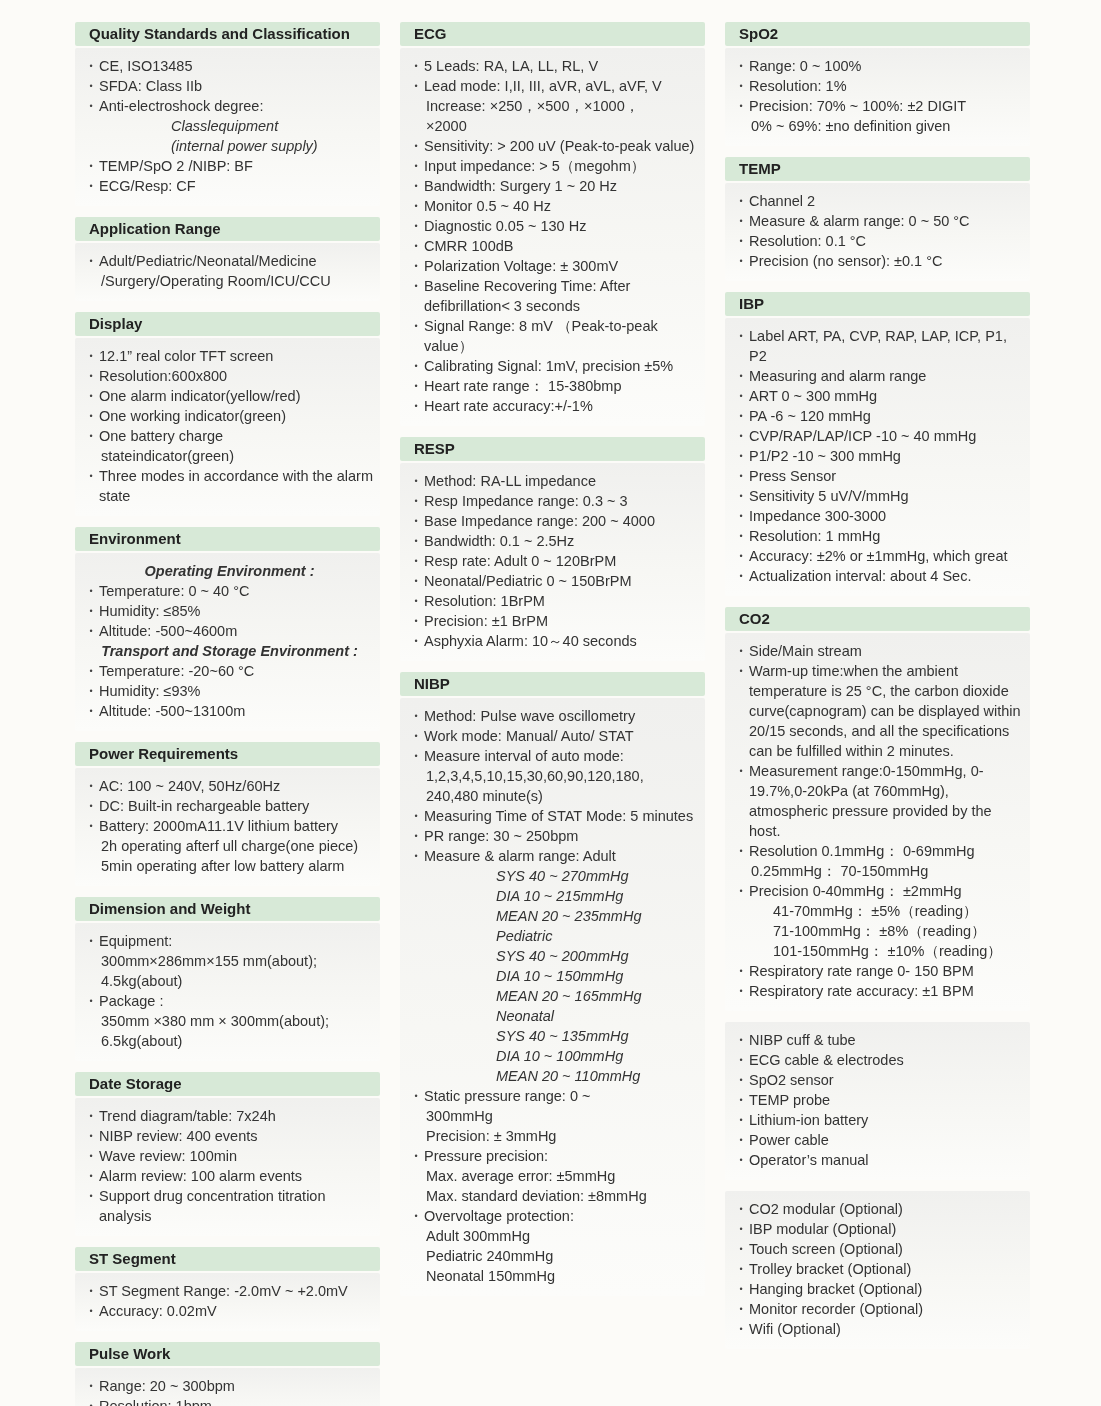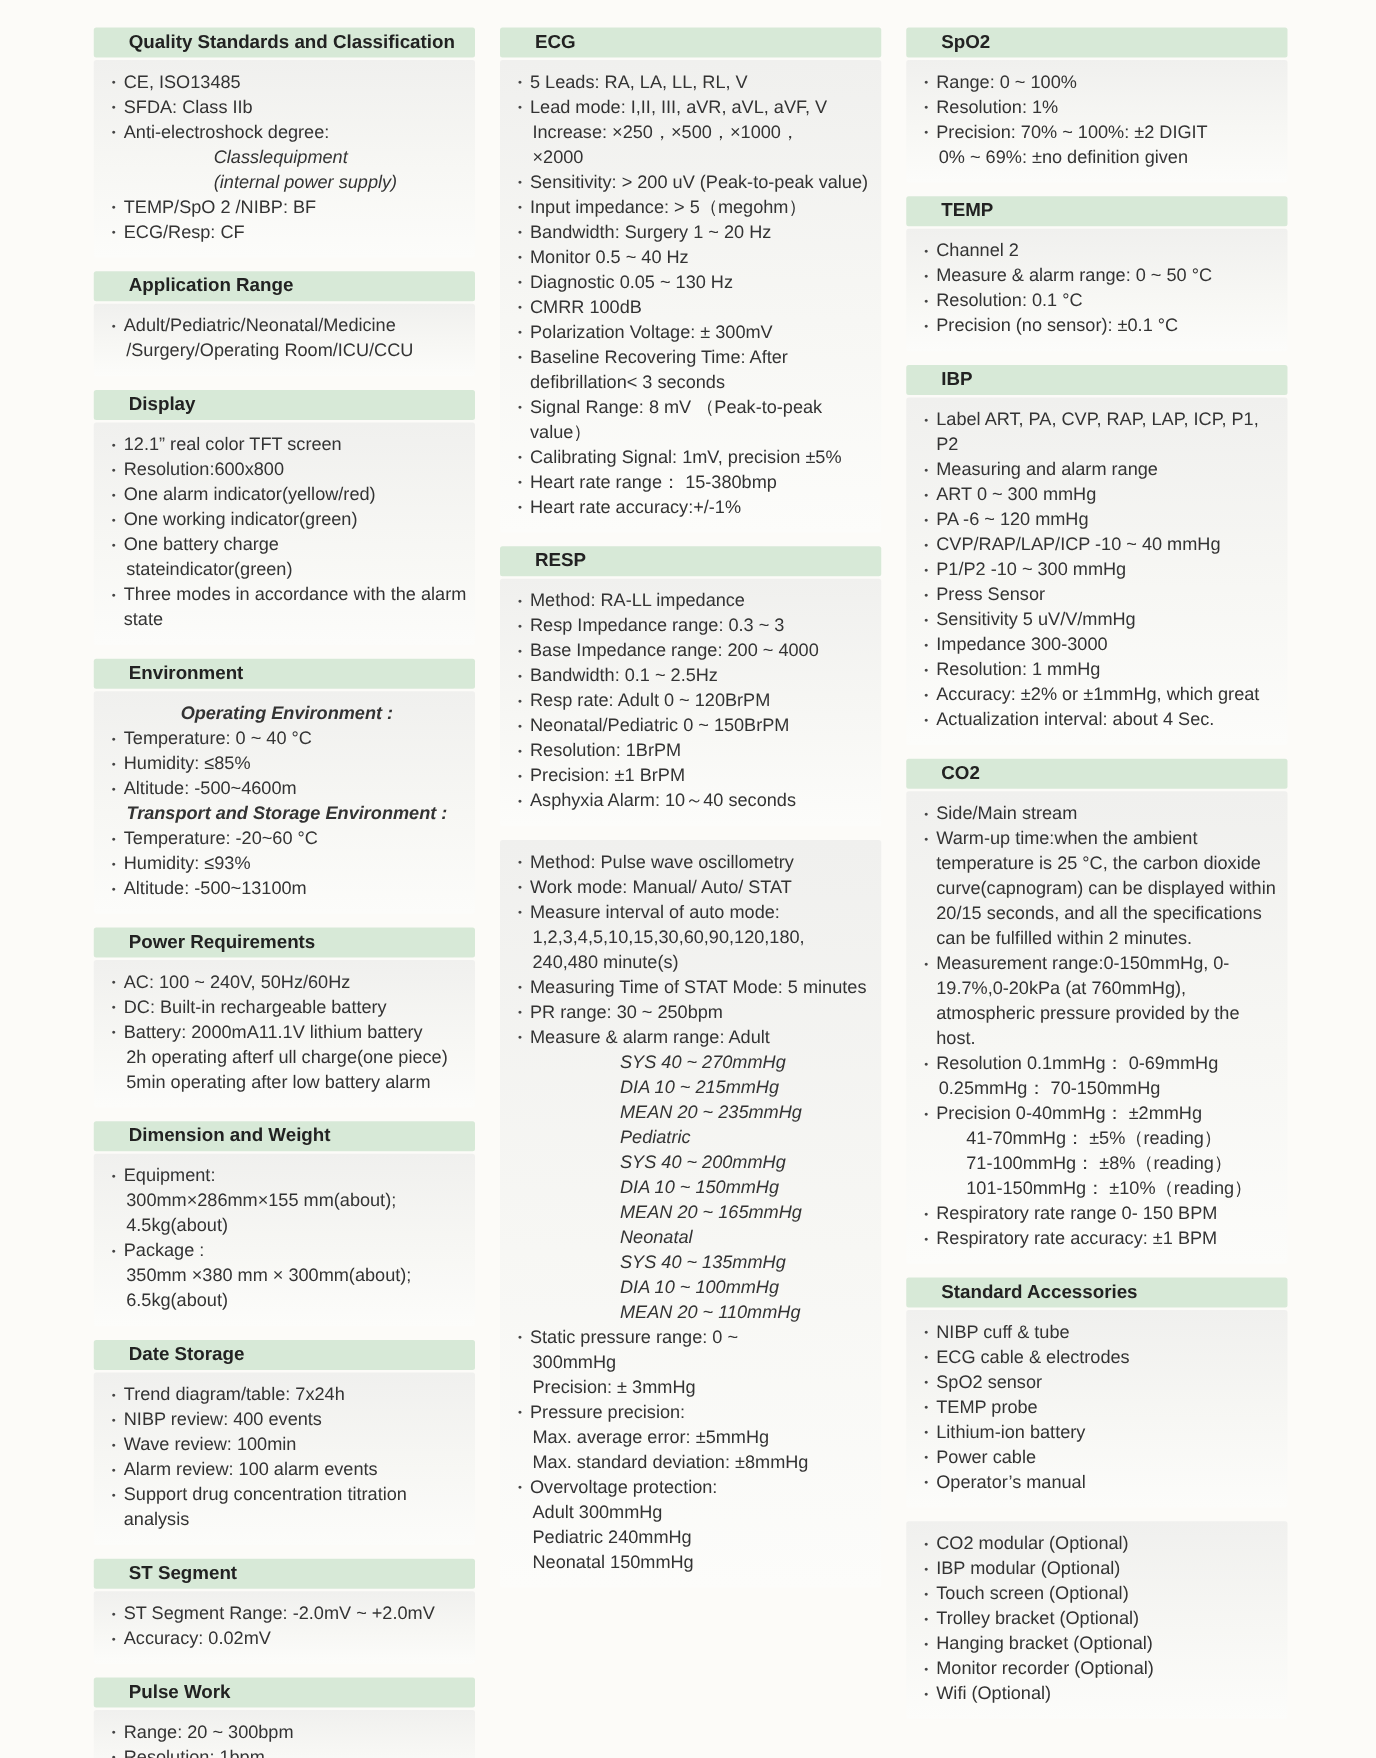--- a/index.html
+++ b/index.html
@@ -24,21 +24,21 @@
     display: flex;
     flex-direction: column;
   }
   .spec-section { margin-bottom: 11px; }
   .sec-header {
     background: var(--header-bg, #d7e9d7);
     color: var(--header-fg, #222222);
     font-size: 15px;
     font-weight: bold;
     line-height: 24px;
-    padding: 0 10px 0 28px;
+    padding: 0 10px 0 14px;
     border-radius: 2px;
     margin-bottom: 2px;
   }
   .sec-body {
     background: linear-gradient(180deg, #f0f0ee 0%, #f7f7f4 55%, #fcfcfa 100%);
     padding: 8px 4px 10px 8px;
     border-radius: 2px;
   }
   .row {
     font-size: 14.5px;
@@ -355,20 +355,21 @@
             <span class="dot">•</span>
             <span class="tx">Precision: ±1 BrPM</span>
           </div>
           <div class="row bullet">
             <span class="dot">•</span>
             <span class="tx">Asphyxia Alarm: 10～40 seconds</span>
           </div>
         </div>
       </section>
       <section class="spec-section">
+        <div class="sec-header">NIBP</div>
         <div class="sec-body">
           <div class="row bullet">
             <span class="dot">•</span>
             <span class="tx">Method: Pulse wave oscillometry</span>
           </div>
           <div class="row bullet">
             <span class="dot">•</span>
             <span class="tx">Work mode: Manual/ Auto/ STAT</span>
           </div>
           <div class="row bullet">
@@ -546,21 +547,20 @@
             <span class="dot">•</span>
             <span class="tx">Respiratory rate range 0- 150 BPM</span>
           </div>
           <div class="row bullet">
             <span class="dot">•</span>
             <span class="tx">Respiratory rate accuracy: ±1 BPM</span>
           </div>
         </div>
       </section>
       <section class="spec-section">
-        <div class="sec-header">Standard Accessories</div>
         <div class="sec-body">
           <div class="row bullet">
             <span class="dot">•</span>
             <span class="tx">NIBP cuff &amp; tube</span>
           </div>
           <div class="row bullet">
             <span class="dot">•</span>
             <span class="tx">ECG cable &amp; electrodes</span>
           </div>
           <div class="row bullet">

